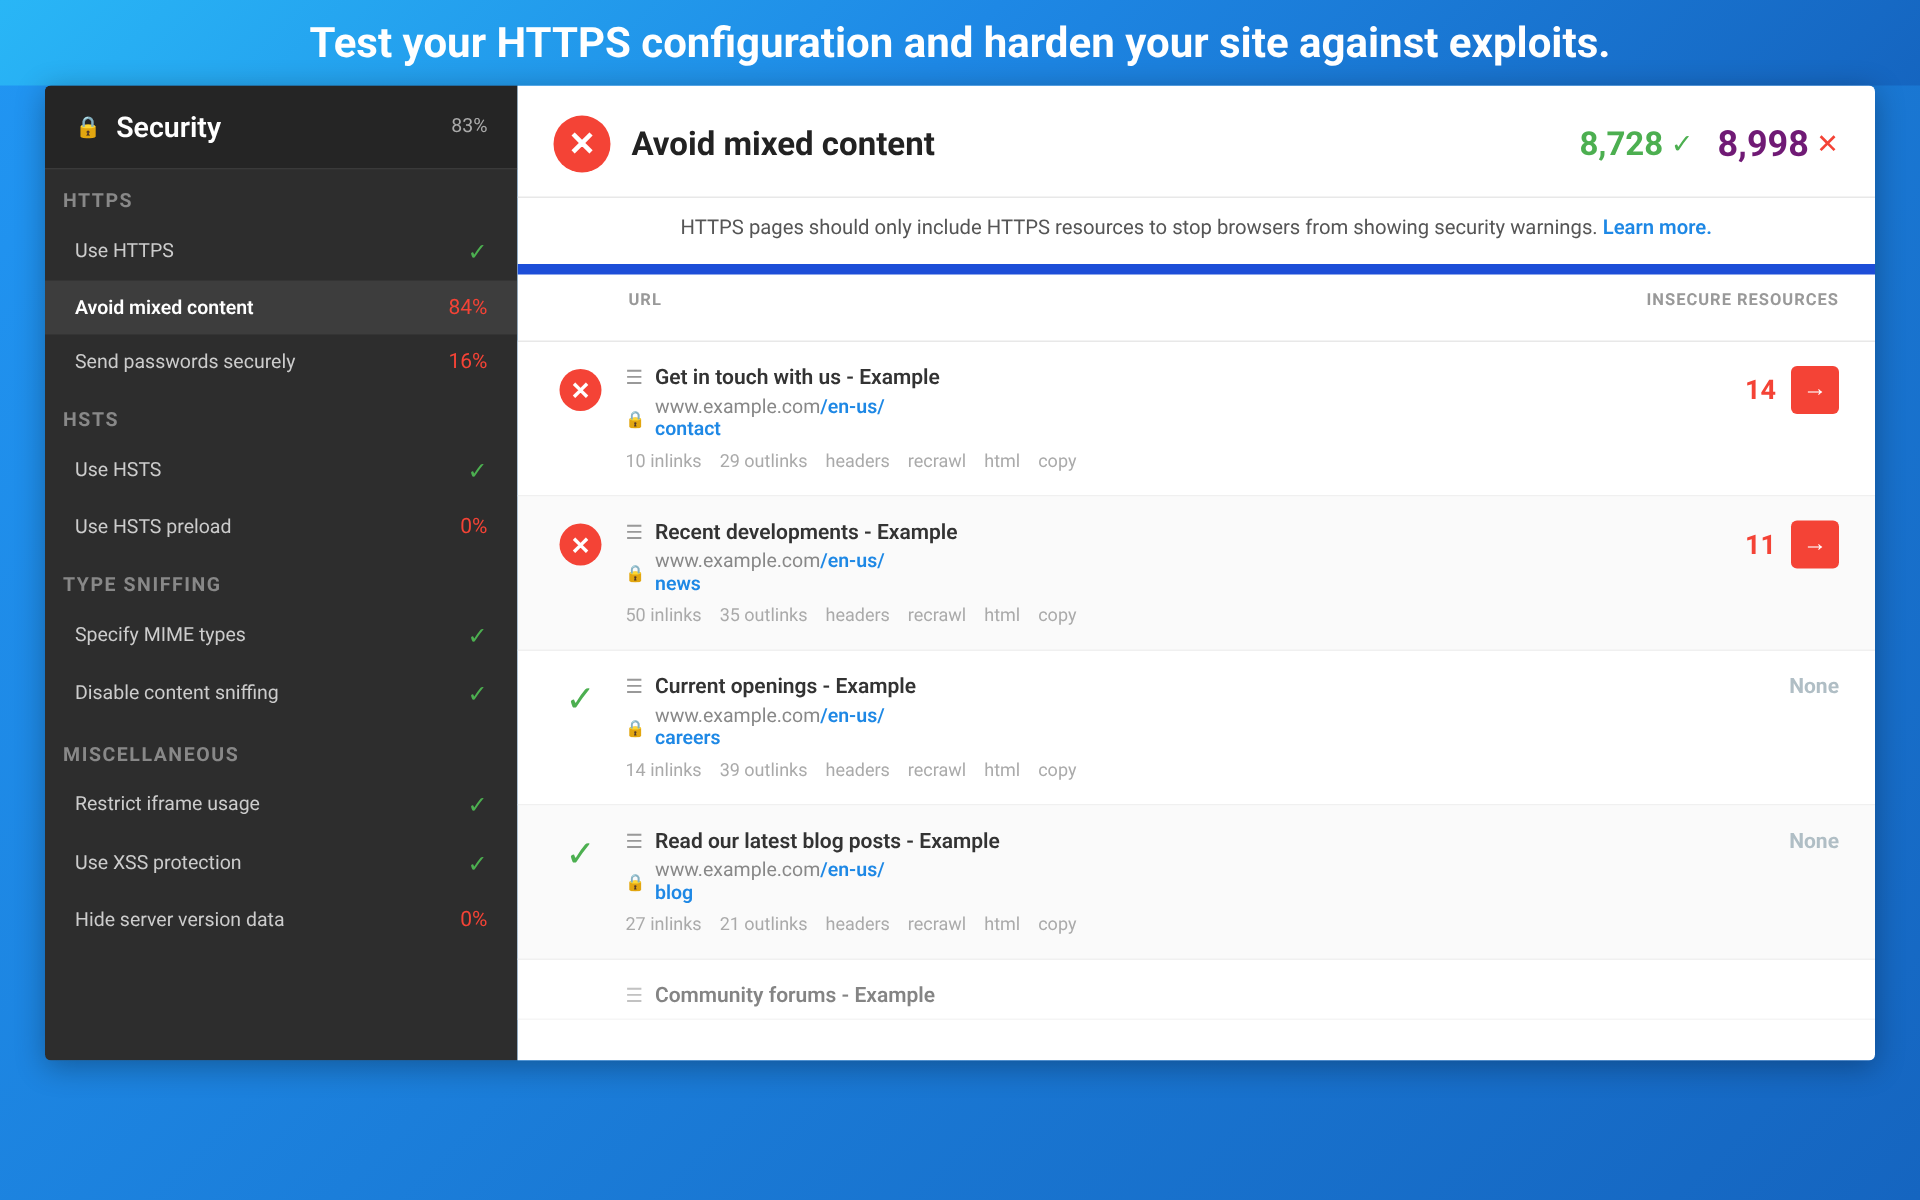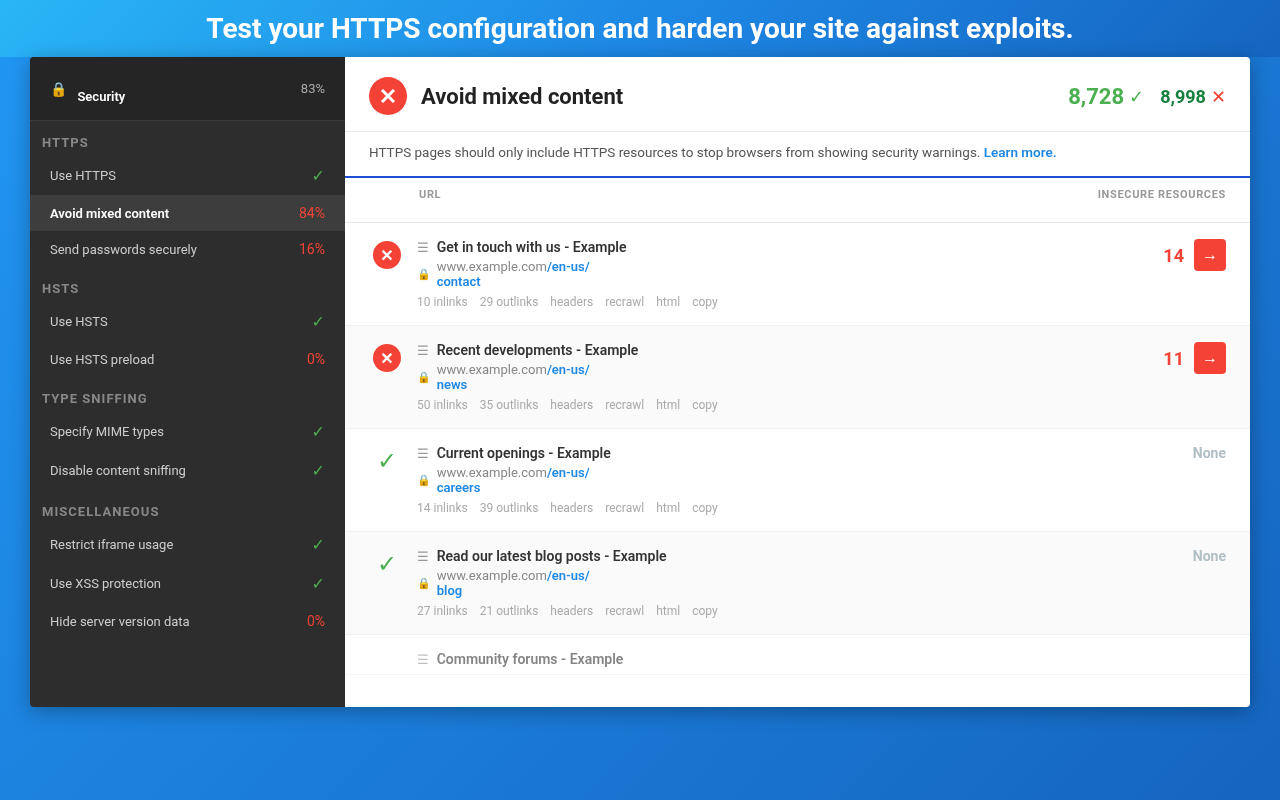--- a/index.html
+++ b/index.html
@@ -55,23 +55,22 @@
     }
 
     .sidebar-header-left {
       display: flex;
       align-items: center;
       gap: 10px;
     }
 
     .sidebar-header-title {
       color: #fff;
-      font-size: 13px;
+      font-size: 19px;
       font-weight: 600;
-      margin-top: 16px;
     }
 
     .sidebar-header-score {
       color: #aaa;
       font-size: 13px;
     }
 
     .sidebar-section-label {
       color: #888;
       font-size: 13px;
@@ -143,40 +142,41 @@
       gap: 16px;
     }
 
     .stat-pass {
       color: #4CAF50;
       font-size: 22px;
       font-weight: 700;
     }
 
     .stat-fail {
-      color: #15803d;
-      font-size: 18px;
+      color: #701a75;
+      font-size: 24px;
       font-weight: 700;
     }
 
     .stat-icon-green {
       color: #4CAF50;
       font-size: 18px;
     }
 
     .stat-icon-red {
       color: #F44336;
       font-size: 18px;
     }
 
     .content-description {
       padding: 12px 24px 16px 24px;
       font-size: 13.5px;
       color: #555;
-      border-bottom: 2px solid #1d4ed8;
+      border-bottom: 7px solid #1d4ed8;
+      text-align: center;
     }
 
     .content-description a {
       color: #1E88E5;
       text-decoration: none;
       font-weight: 600;
     }
 
     .table-header {
       display: flex;

